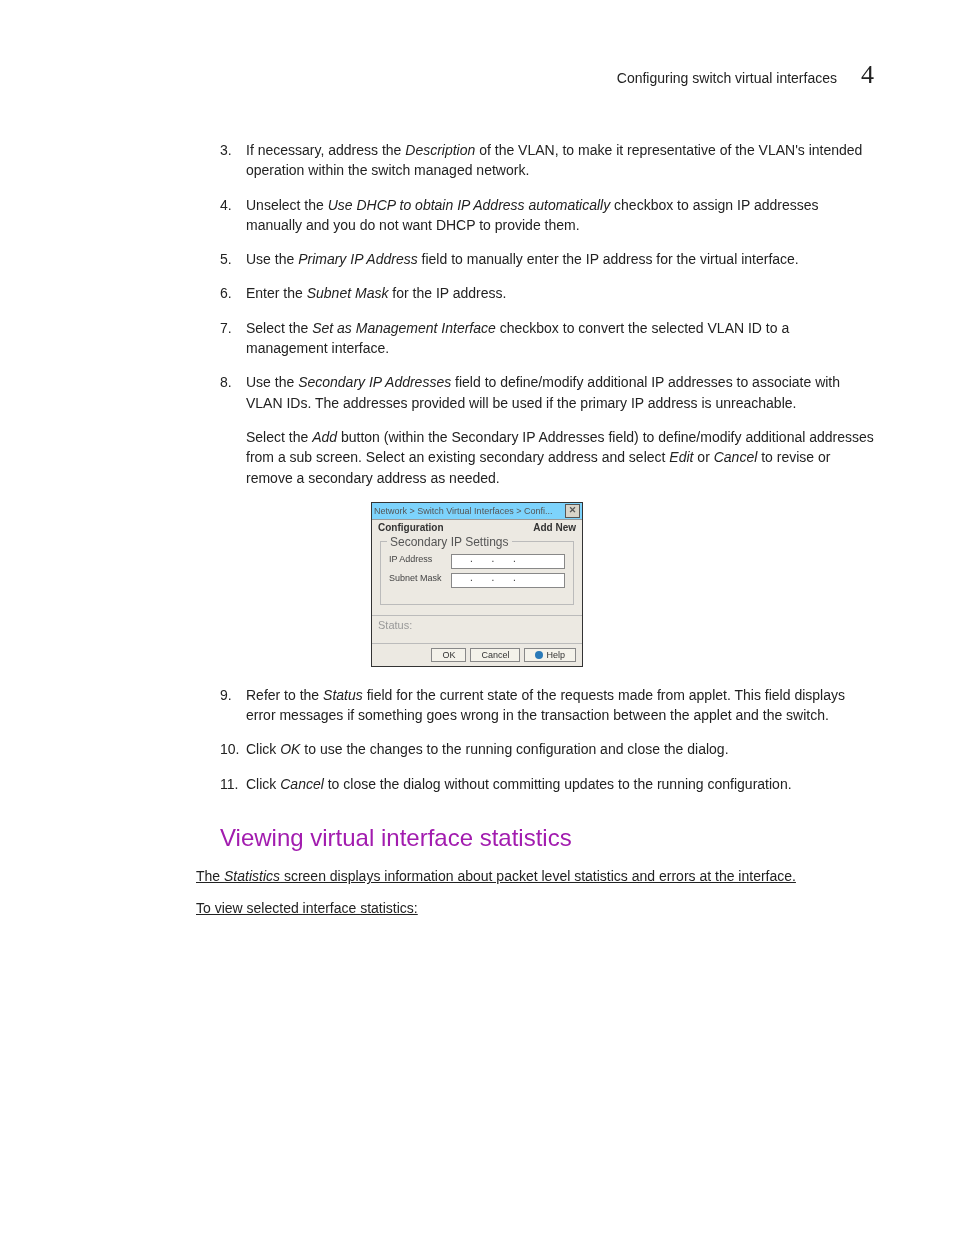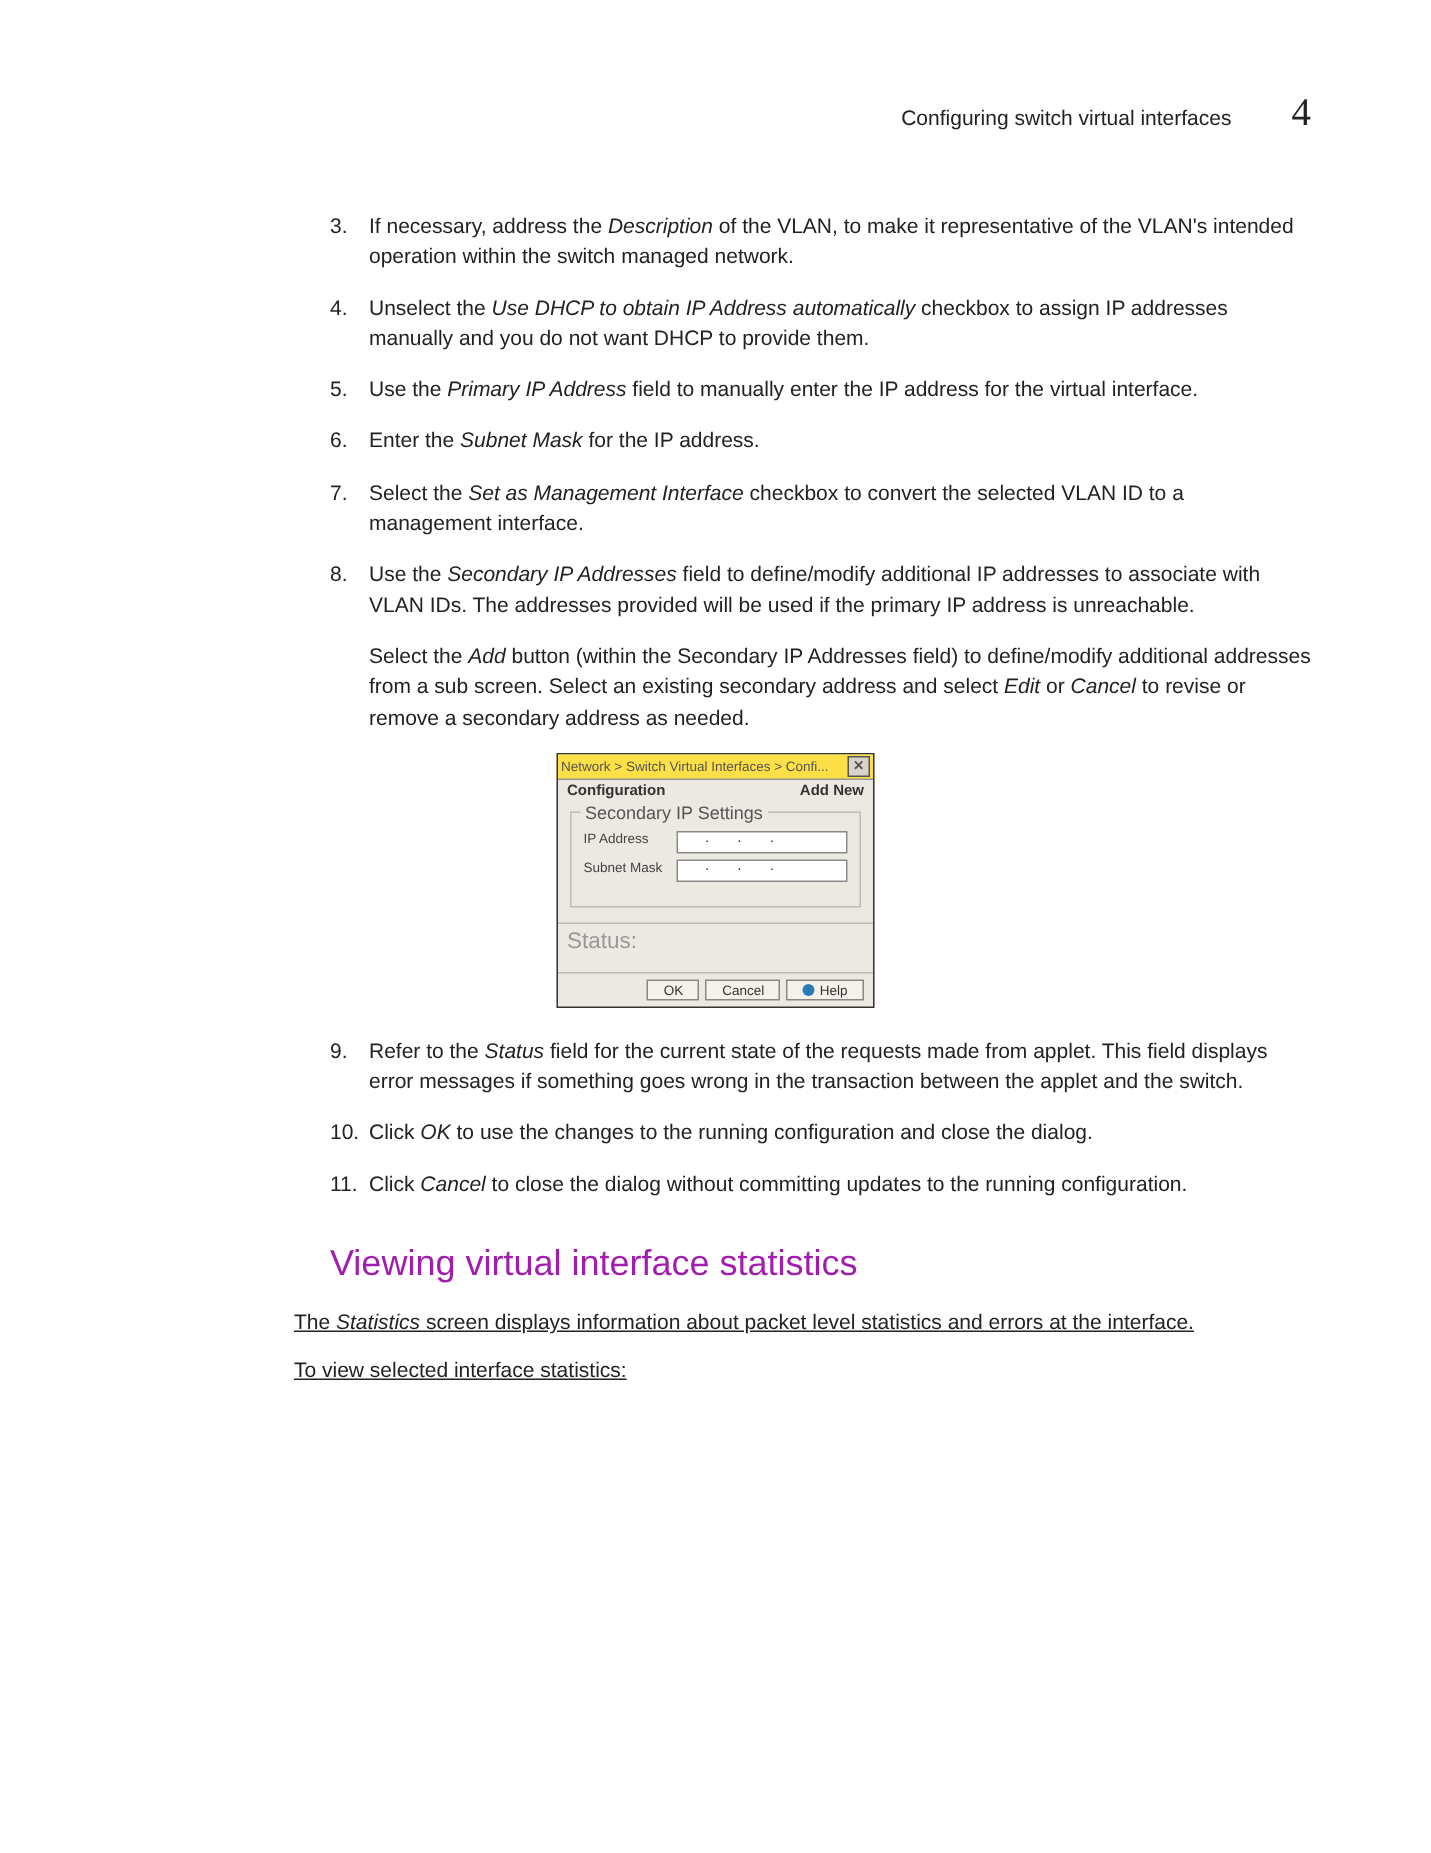--- a/index.html
+++ b/index.html
@@ -11,21 +11,21 @@
     color: #222;
     width: 954px;
   }
   .page {
     padding: 60px 80px 60px 80px;
   }
   .header-line {
     display: flex;
     justify-content: flex-end;
     align-items: baseline;
-    gap: 40px;
+    gap: 24px;
     margin-bottom: 50px;
   }
   .header-num {
     font-family: Georgia, 'Times New Roman', serif;
     font-size: 26px;
   }
   ol.steps {
     list-style: none;
     padding: 0;
     margin: 0 0 0 140px;
@@ -55,21 +55,21 @@
   }
   .dialog {
     border: 1px solid #333;
     width: 210px;
     font-size: 10px;
     font-family: Tahoma, Arial, sans-serif;
     color: #333;
     background: #ece9e2;
   }
   .dialog .titlebar {
-    background: #fde047;
+    background: #7dd3fc;
     color: #555;
     padding: 1px 2px;
     display: flex;
     justify-content: space-between;
     align-items: center;
     font-size: 9px;
     border-bottom: 1px solid #999;
   }
   .dialog .titlebar .closebox {
     width: 13px;
@@ -125,21 +125,21 @@
     position: absolute;
     left: 18px;
     top: -2px;
     letter-spacing: 8px;
     color: #333;
     font-size: 10px;
   }
   .dialog .statusbar {
     border-top: 1px solid #bbb;
     padding: 3px 6px 12px 6px;
-    font-size: 15px;
+    font-size: 11px;
     color: #999;
   }
   .dialog .buttons {
     border-top: 1px solid #bbb;
     padding: 4px 6px;
     display: flex;
     justify-content: flex-end;
     gap: 4px;
   }
   .dialog .btn {

